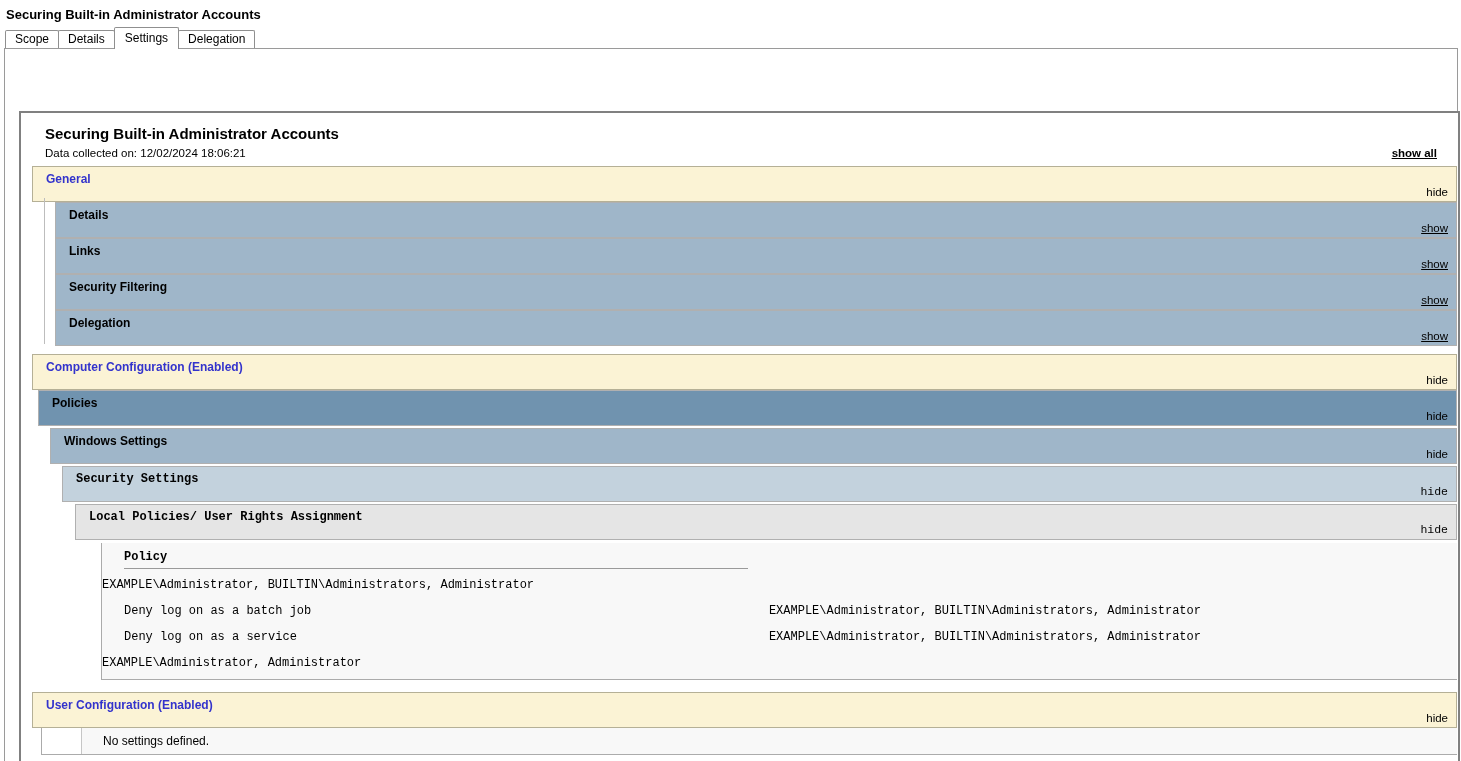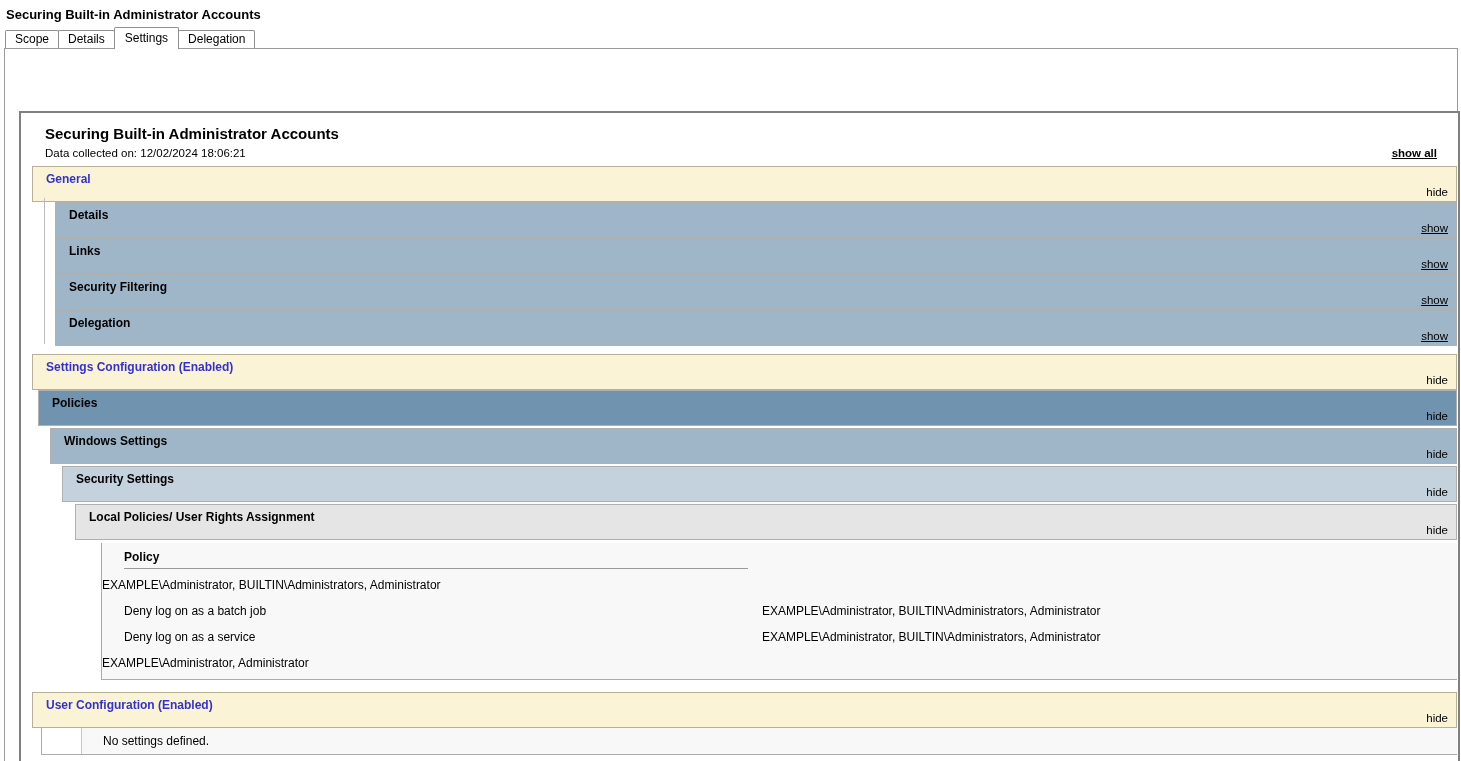--- a/index.html
+++ b/index.html
@@ -67,30 +67,30 @@
   .lv3 { background: #C3D2DD; }
   .lv4 { background: #e5e5e5; }
   
   .gen-children { margin-left: 23px; position: relative; margin-bottom: 8px; }
   .gen-children::before {
     content: ""; position: absolute; left: -11px; top: -4px; bottom: 2px;
     border-left: 1px solid #bdbdbd;
   }
   .cc-children  { margin-left: 6px; }
   .ws-wrap { margin-left: 12px; }
-  .ss-wrap { margin-left: 12px; }
+  .ss-wrap { margin-left: 12px; font-family: Liberation Mono, monospace; }
   .lp-wrap { margin-left: 13px; }
   .cc-children .band, .ws-wrap .band, .ss-wrap .band, .lp-wrap .band { margin-bottom: 2px; }
   
   .ptable {
     margin-left: 26px; margin-top: 3px; background: #F8F8F8;
     border-left: 1px solid #ababab; border-bottom: 1px solid #ababab;
     padding-bottom: 3px; font-size: 12px;
   }
-  .prow { display: flex; }
+  .prow { display: flex; gap: 7px; }
   .prow .c1 { width: 48.7%; padding: 6px 14px 6px 22px; }
   .prow .c2 { flex: 1; padding: 6px 8px 6px 0; }
   .phead { font-weight: bold; }
   .phead .c1, .phead .c2 { padding-top: 7px; padding-bottom: 3px; }
   .phead .hcell { display: block; border-bottom: 1px solid #9a9a9a; padding-bottom: 4px; }
   
   .uc-band { margin-top: 12px; }
   .nosettings {
     margin-left: 9px; display: flex;
     border-left: 1px solid #ababab; border-bottom: 1px solid #ababab;
@@ -141,21 +141,21 @@
           <span class="bt">Security Filtering</span>
           <span class="toggle u">show</span>
         </div>
         <div class="band lv2">
           <span class="bt">Delegation</span>
           <span class="toggle u">show</span>
         </div>
       </div>
 
       <div class="band cream">
-        <span class="bt">Settings Configuration (Enabled)</span>
+        <span class="bt">Computer Configuration (Enabled)</span>
         <span class="toggle">hide</span>
       </div>
       <div class="cc-children">
         <div class="band lv1">
           <span class="bt">Policies</span>
           <span class="toggle">hide</span>
         </div>
         <div class="ws-wrap">
           <div class="band lv2">
             <span class="bt">Windows Settings</span>

